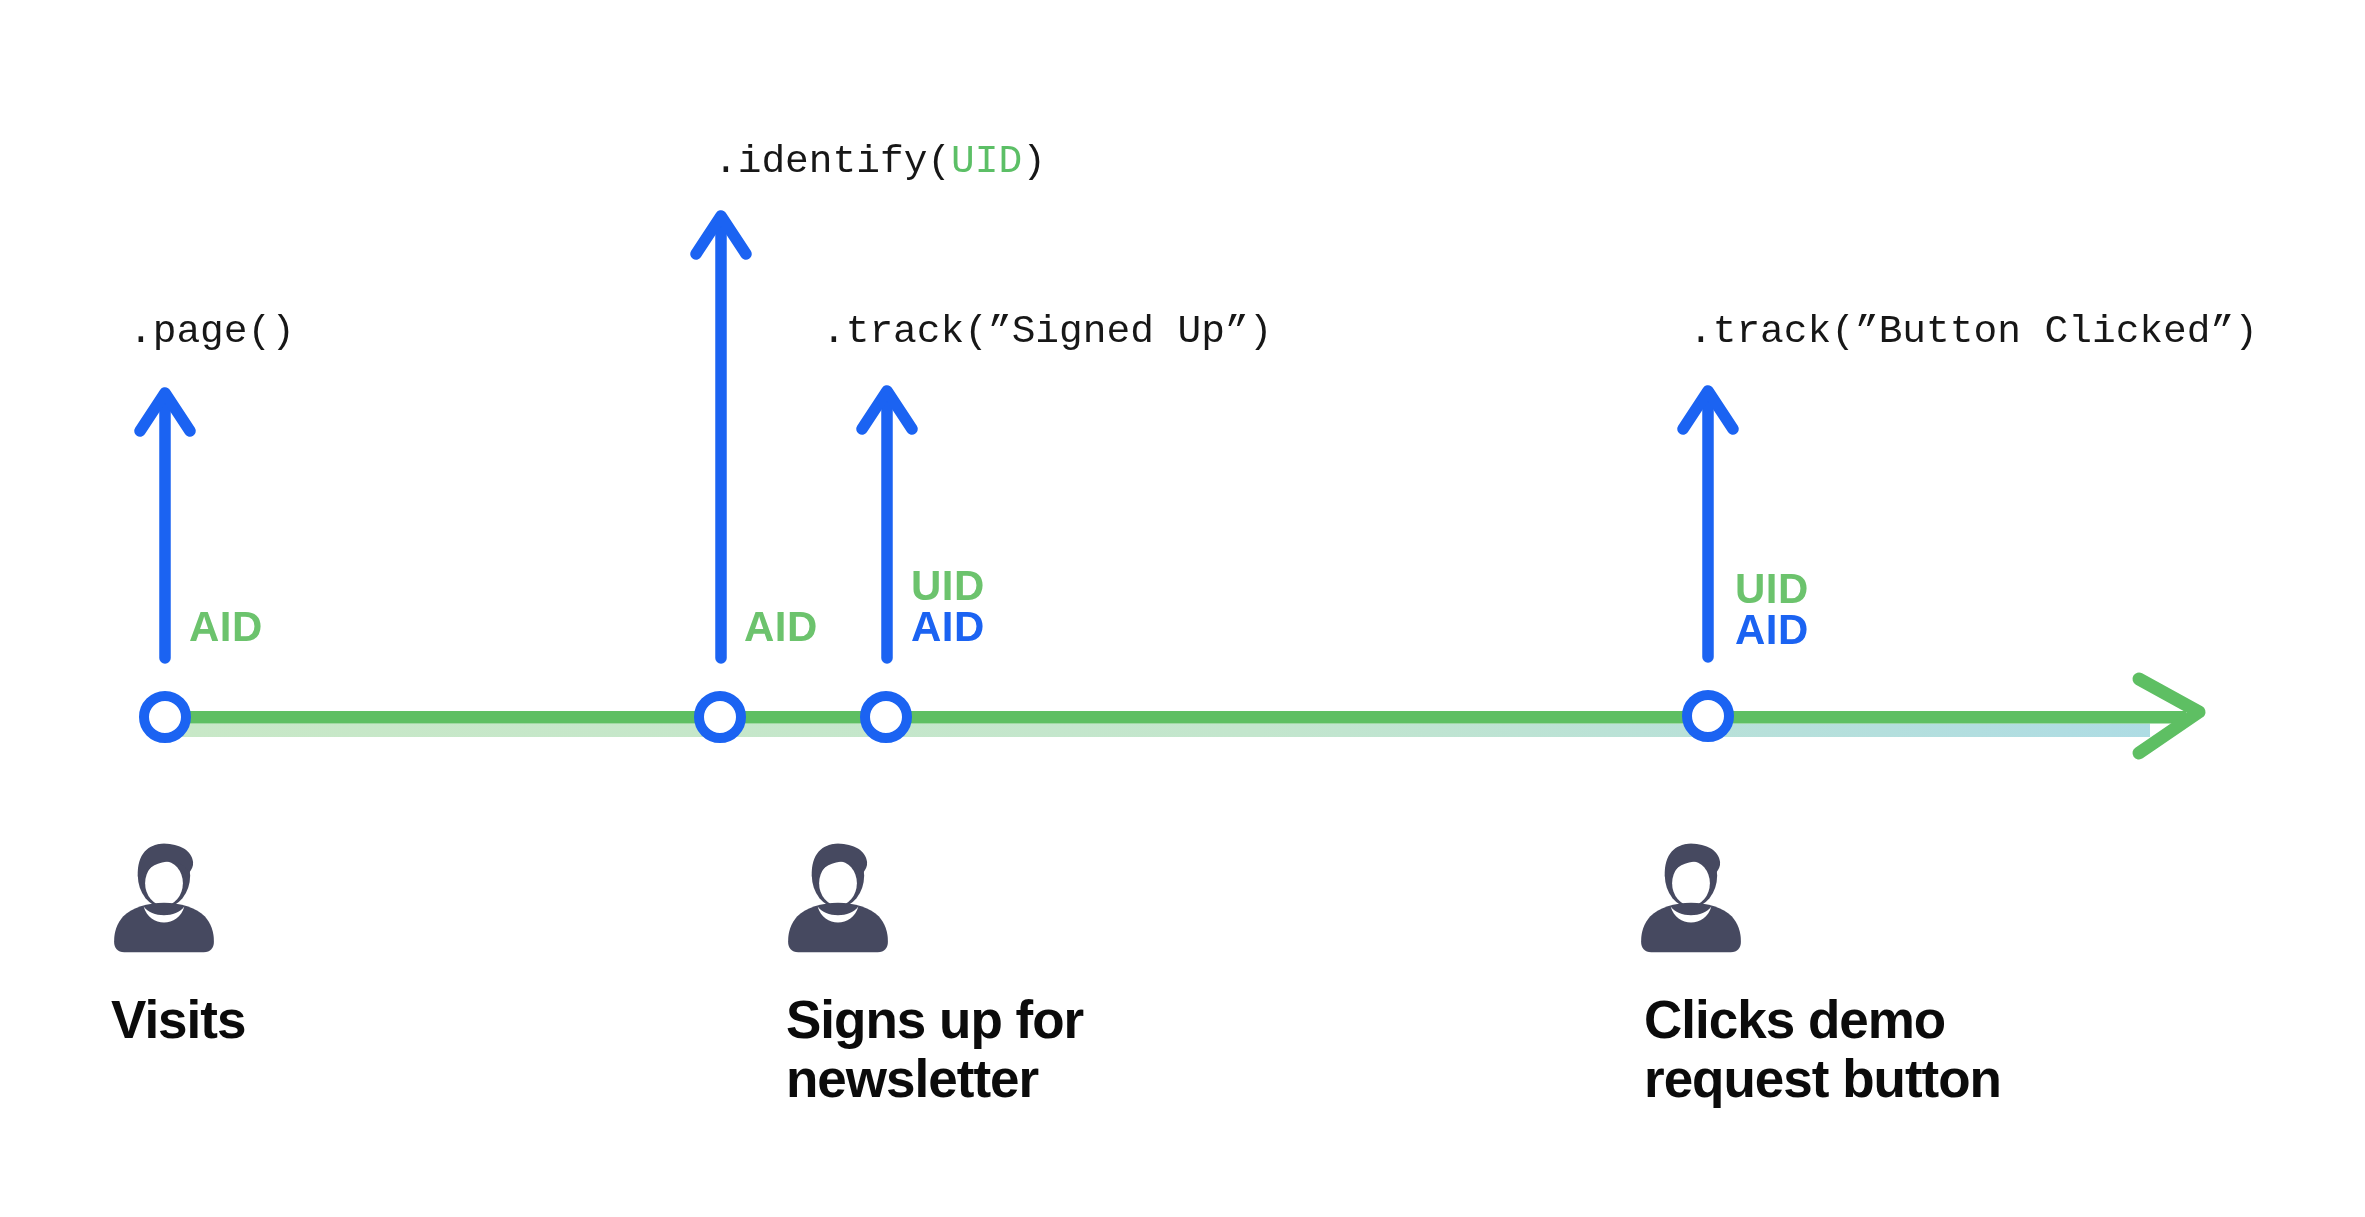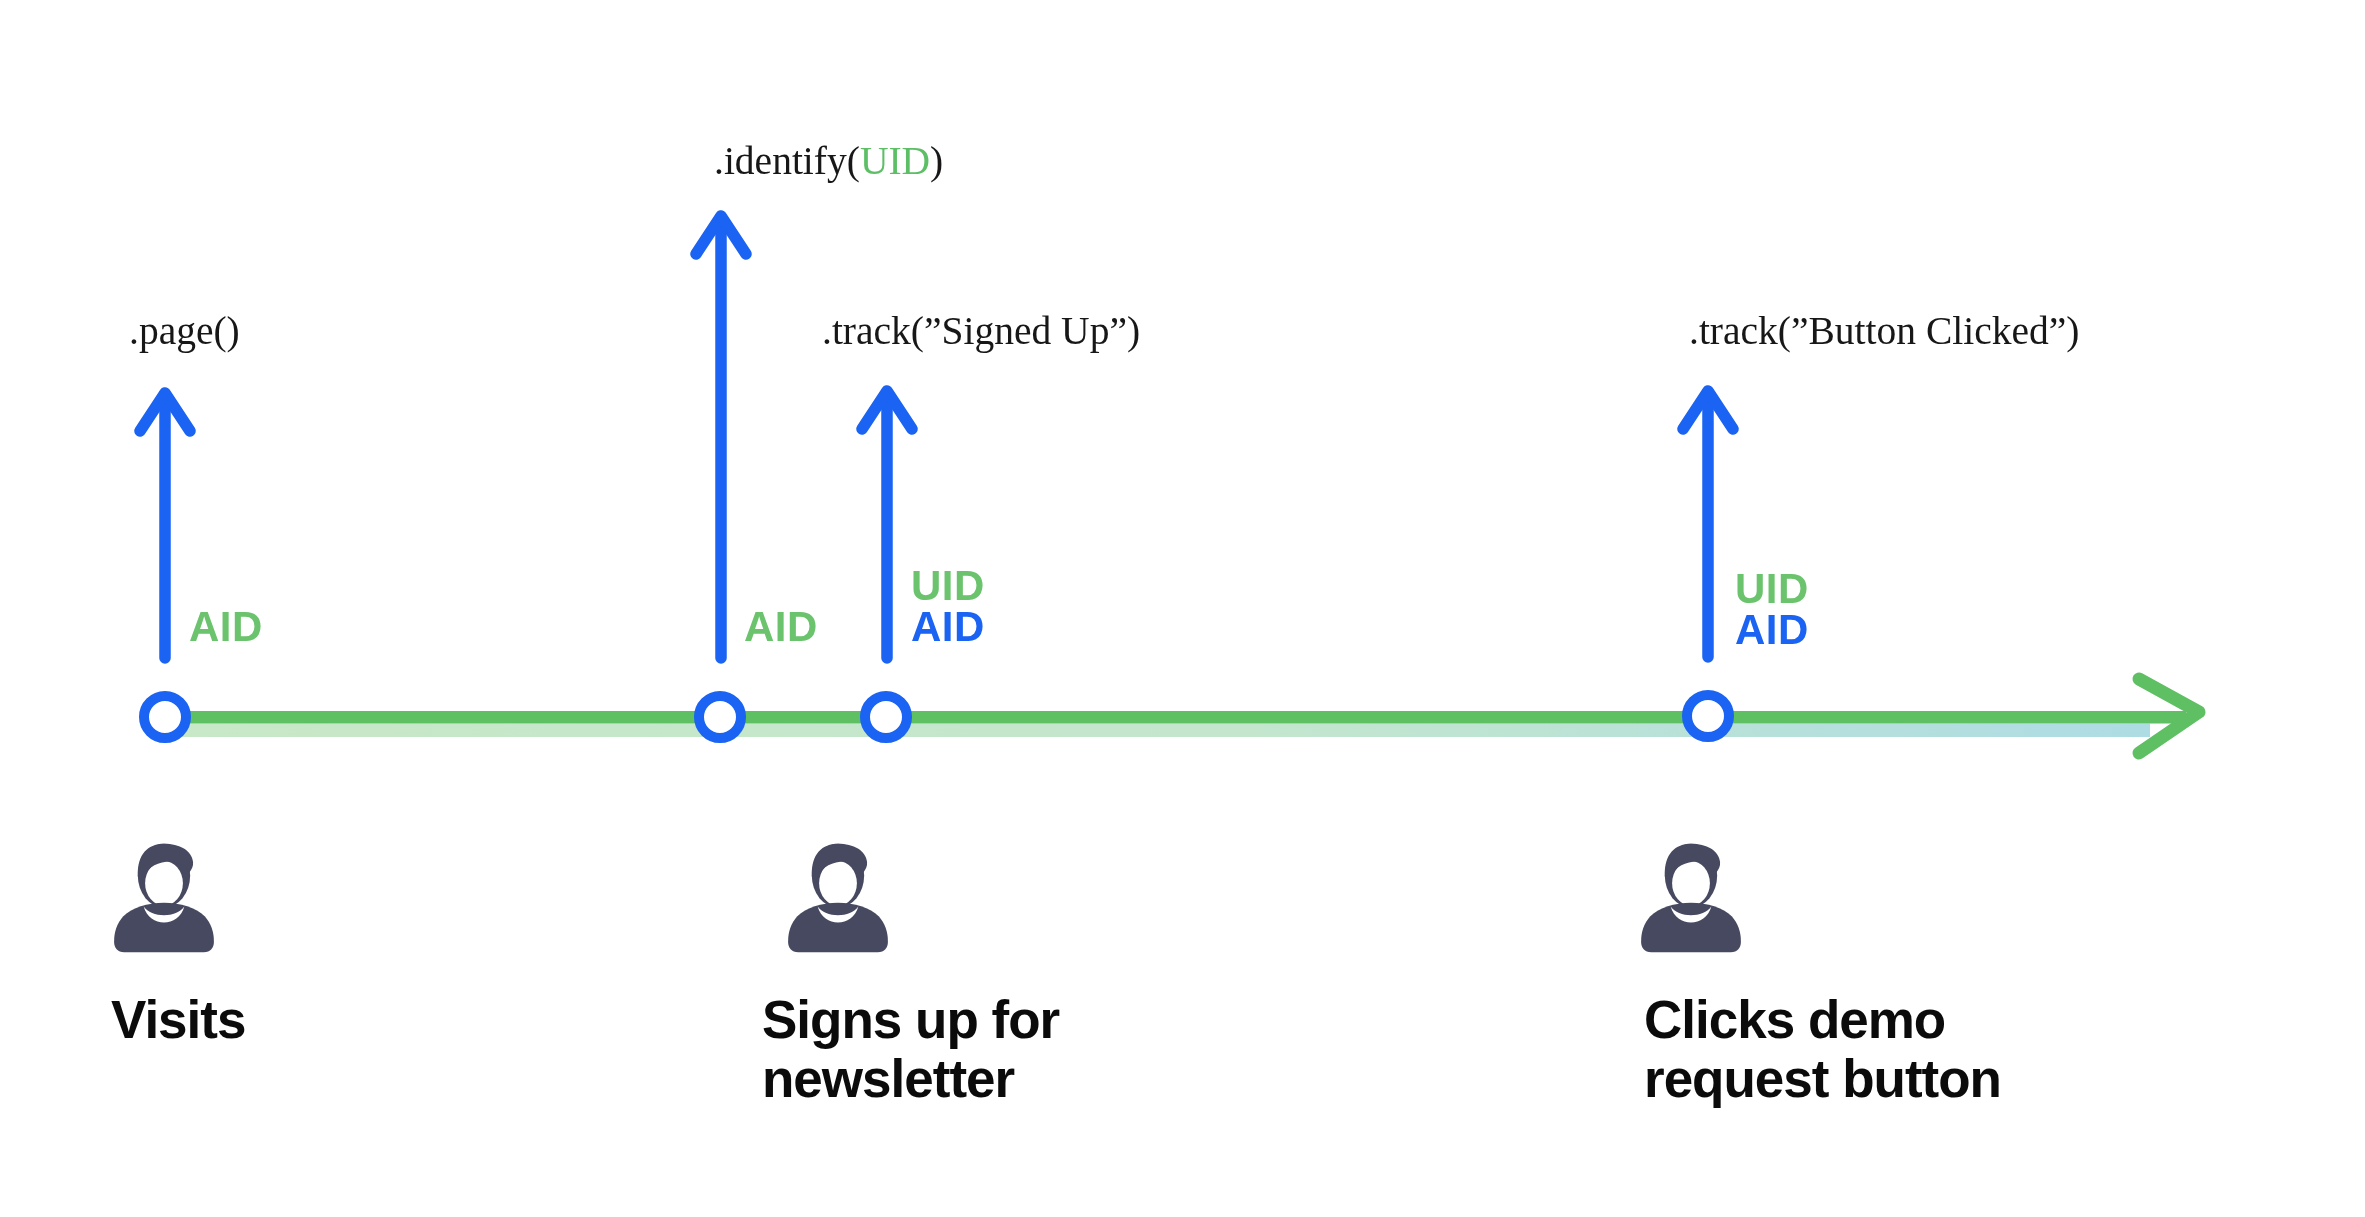--- a/index.html
+++ b/index.html
@@ -16,21 +16,21 @@
   .canvas{
     position:relative;
     width:2365px;height:1217px;
     background:var(--bg);
     overflow:hidden;
     font-family:"Liberation Sans","DejaVu Sans",sans-serif;
   }
   .overlay{position:absolute;left:0;top:0;}
   .code{
     position:absolute;
-    font-family:Liberation Serif, serif;
+    font-family:Liberation Mono, monospace;
     font-size:39.5px;line-height:1;
     color:var(--code-text);
     white-space:pre;
     letter-spacing:0;
   }
   .code .cg{color:var(--code-green);}
   .ids{position:absolute;}
   .ids span{
     display:block;
     font-weight:700;font-size:42px;line-height:41px;
@@ -130,21 +130,21 @@
   <svg class="person" style="left:775px;top:832px" viewBox="0 0 128 128">
       <use href="#person-icon"></use>
     </svg>
   <svg class="person" style="left:1628px;top:832px" viewBox="0 0 128 128">
       <use href="#person-icon"></use>
     </svg>
 
   <div class="caption" style="left:101px;top:990px">
     <span>Visits</span>
   </div>
-  <div class="caption" style="left:752px;top:990px">
+  <div class="caption" style="left:776px;top:990px">
     <span>Signs up for</span>
     <span>newsletter</span>
   </div>
   <div class="caption" style="left:1634px;top:990px">
     <span>Clicks demo</span>
     <span>request button</span>
   </div>
 
 </div>
 

